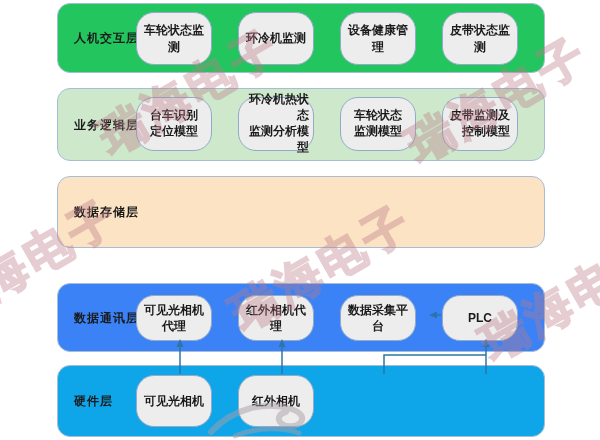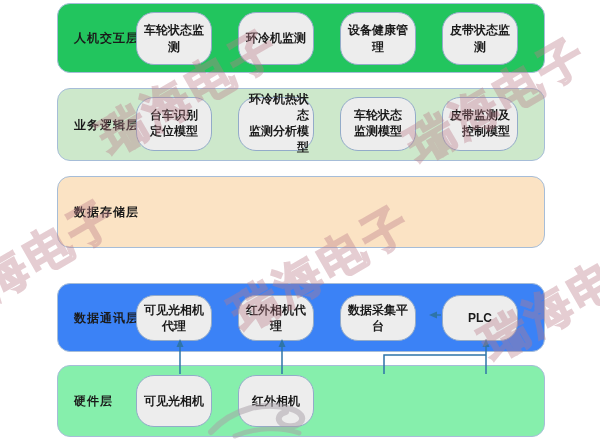--- a/index.html
+++ b/index.html
@@ -84,21 +84,21 @@
   </div>
 
   <div class="layer l4" style="background: #3b82f6;">
     <div class="layer-label">数据通讯层</div>
     <div class="node c1">可见光相机代理</div>
     <div class="node c2">红外相机代理</div>
     <div class="node c3">数据采集平台</div>
     <div class="node c4">PLC</div>
   </div>
 
-  <div class="layer l5" style="background: #86efac; text-decoration: underline;">
+  <div class="layer l5" style="background: #0ea5e9; text-decoration: underline;">
     <div class="layer-label">硬件层</div>
     <div class="node c1">可见光相机</div>
     <div class="node c2">红外相机</div>
   </div>
 
   <svg class="overlay arrows" width="600" height="440" viewBox="0 0 600 440">
     <g stroke="#2e74a8" stroke-width="1.5" fill="none">
       <line x1="180" y1="374" x2="180" y2="345"></line>
       <line x1="282" y1="374" x2="282" y2="345"></line>
       <polyline points="384,374 384,355 486,355"></polyline>

